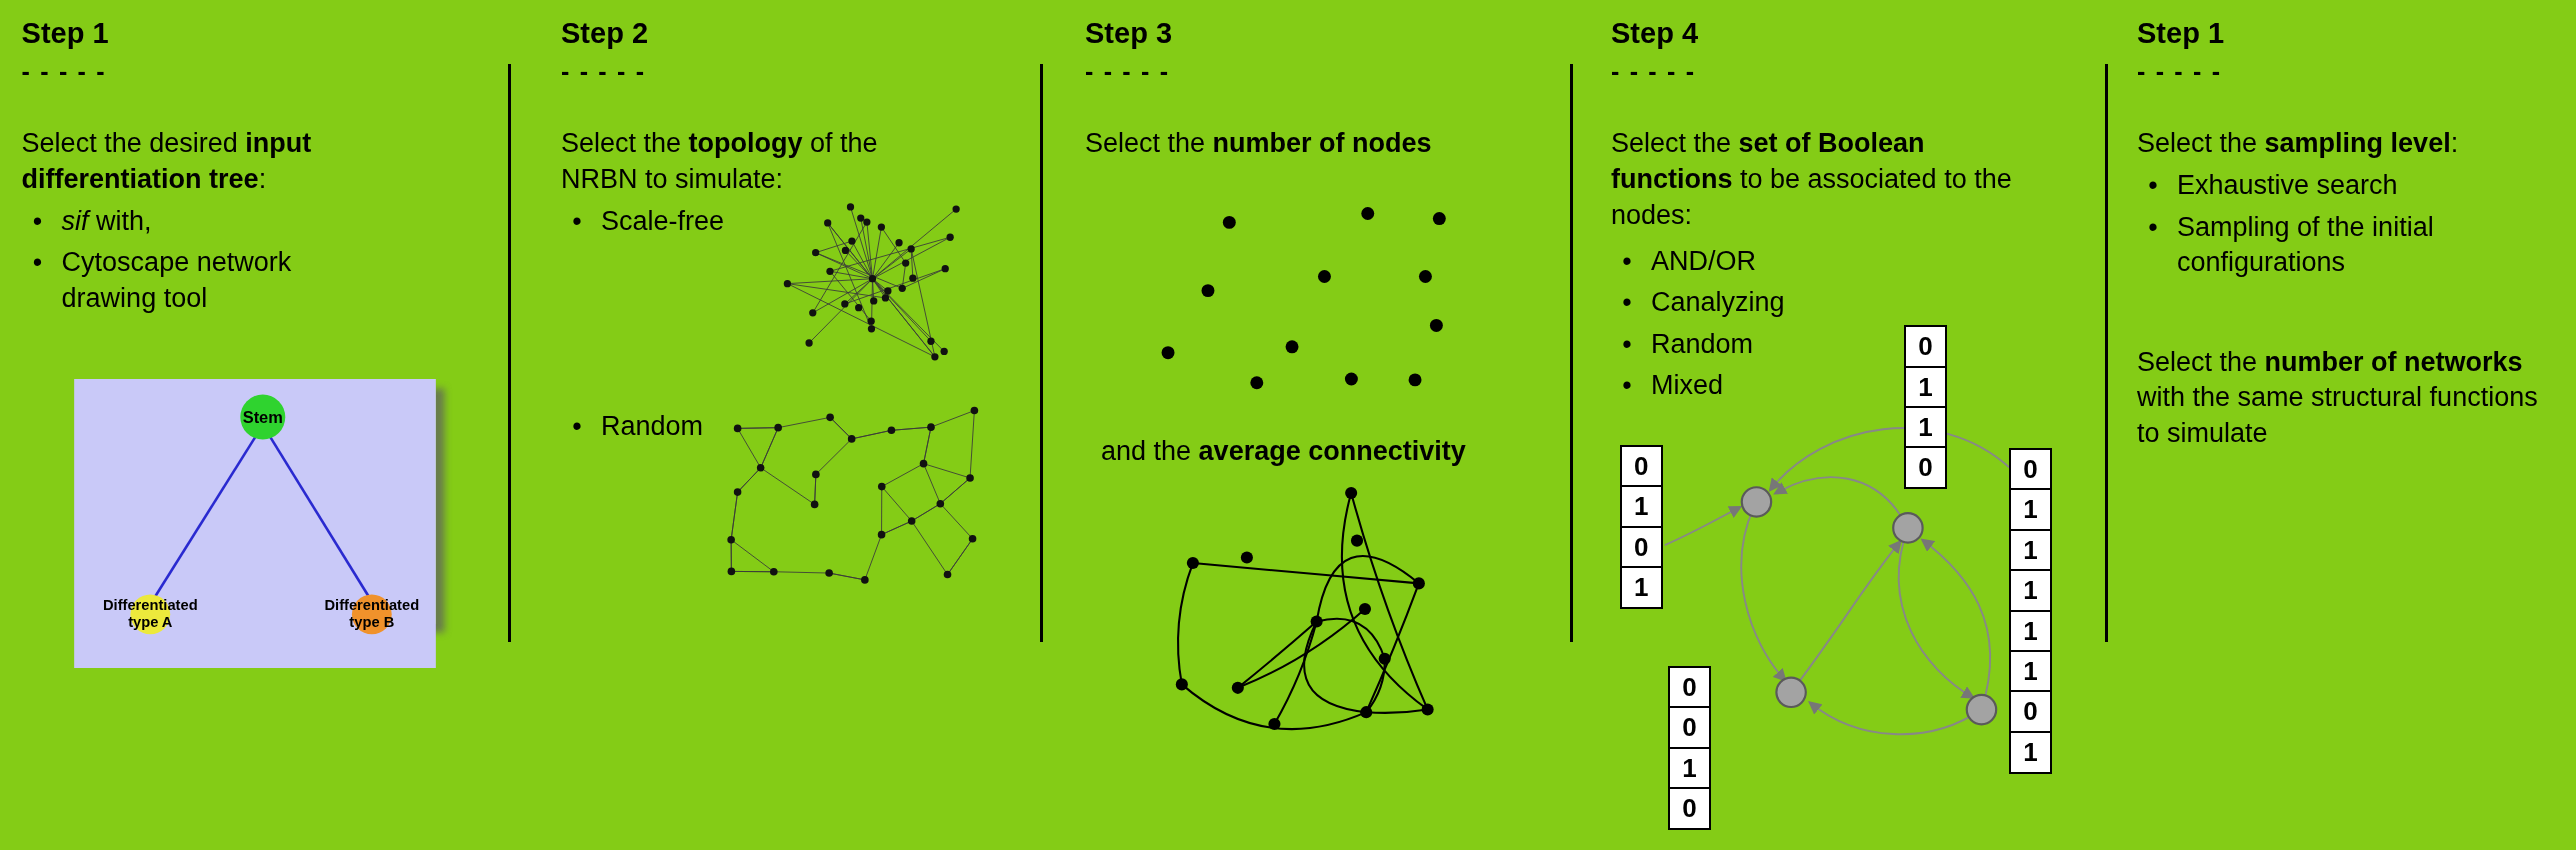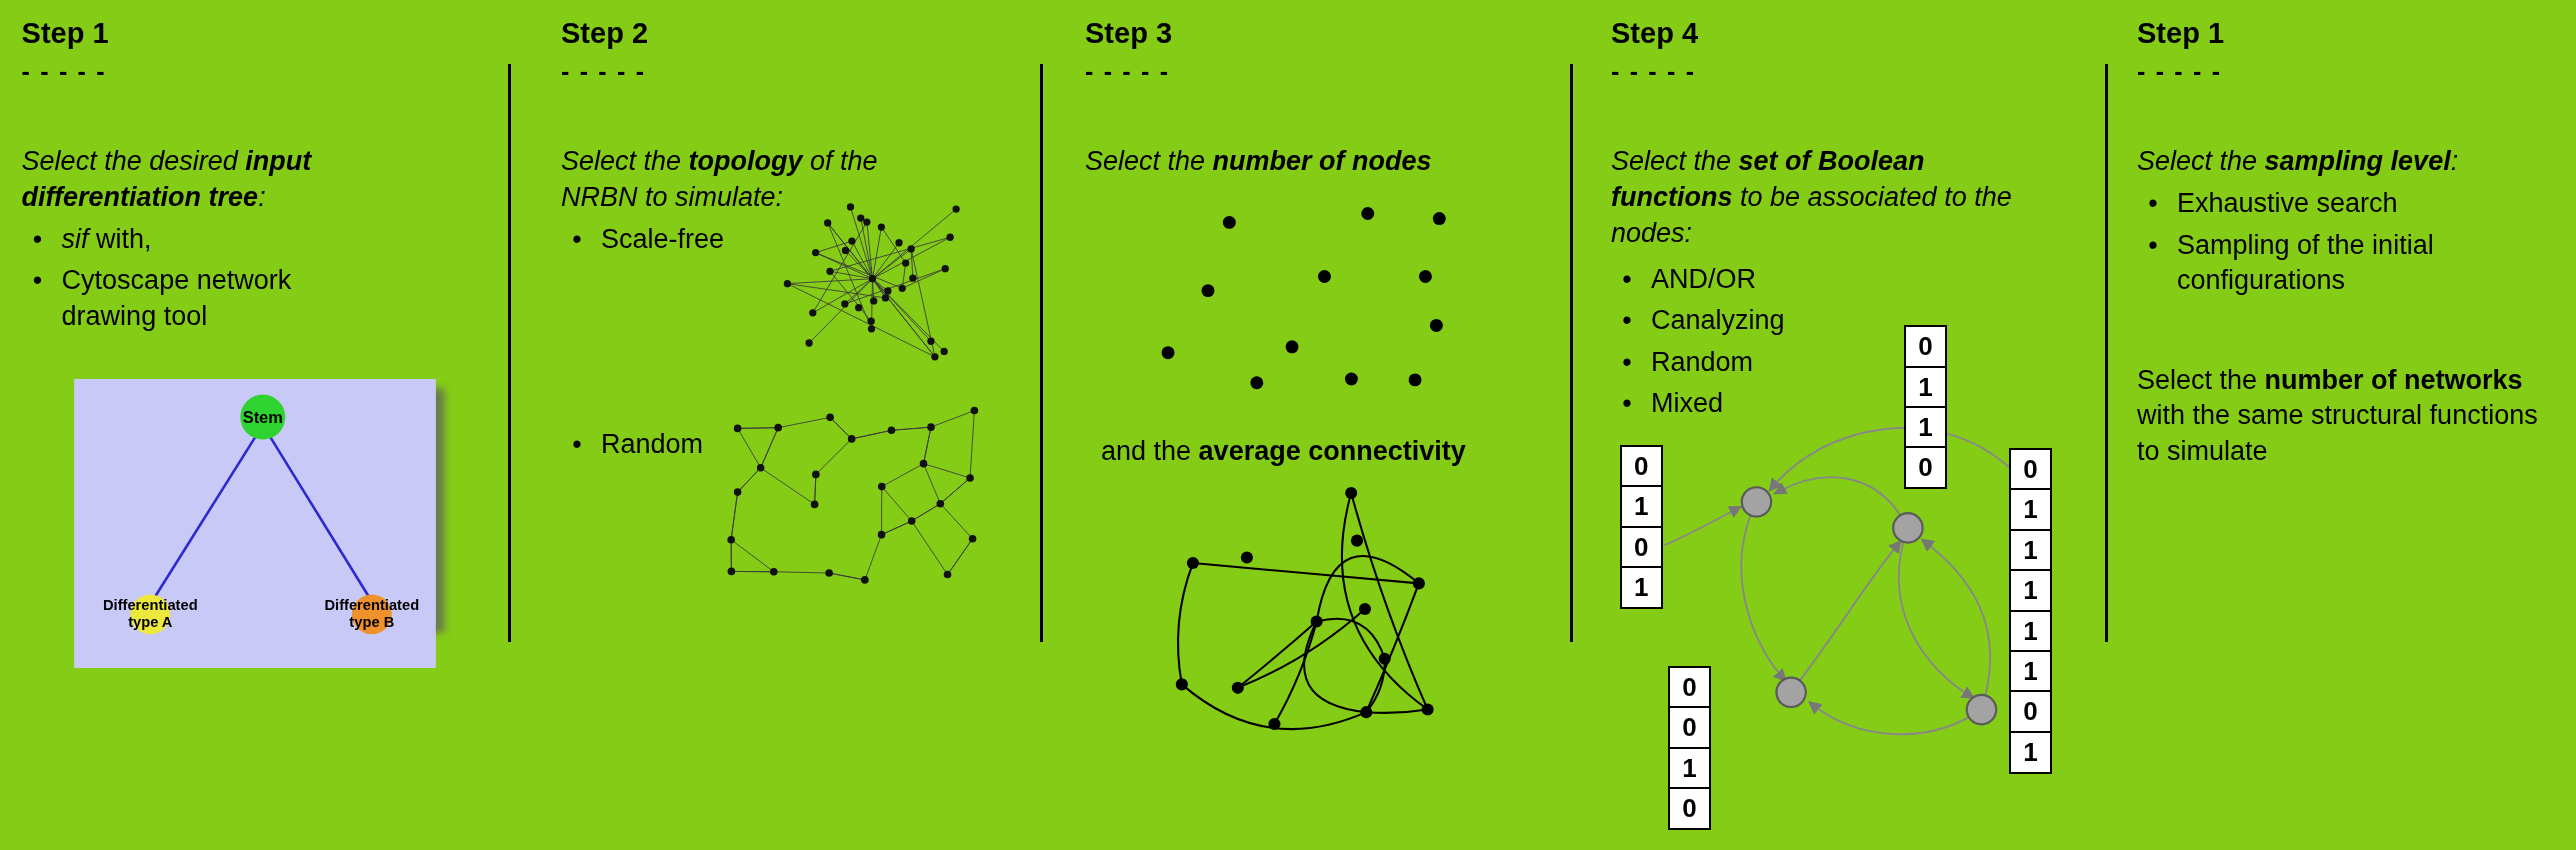--- a/index.html
+++ b/index.html
@@ -11,21 +11,21 @@
 
   .col { position:absolute; top:0; }
   .col1 { left:21.6px;   width:476px; }
   .col2 { left:561px;  width:472px; }
   .col3 { left:1085px; width:478px; }
   .col4 { left:1611px; width:486px; }
   .col5 { left:2137px; width:431px; }
 
   .step-title { font-size:29px; font-weight:bold; padding-top:17.3px; }
   .dashes { font-size:25px; font-weight:bold; letter-spacing:1.7px; margin-top:7px; }
-  .para { font-size:27px; line-height:1.32; margin-top:58px;font-style:italic; }
+  .para { font-size:27px; line-height:1.32; margin-top:40px; }
   .para2 { font-size:27px; line-height:1.32; }
   .b { font-weight:bold; }
   .i { font-style:italic; }
 
   ul.bullets { list-style:none; margin-top:2px; font-size:27px; line-height:1.32; }
   ul.bullets li { position:relative; padding-left:40px; margin-top:6px; }
   ul.bullets li::before { content:"\2022"; position:absolute; left:11.2px; }
 
   .tree-img { position:absolute; left:52px; top:379px; width:362px; height:245px;
               box-shadow:8.7px 8.7px 7px rgba(95,95,95,0.75); }

